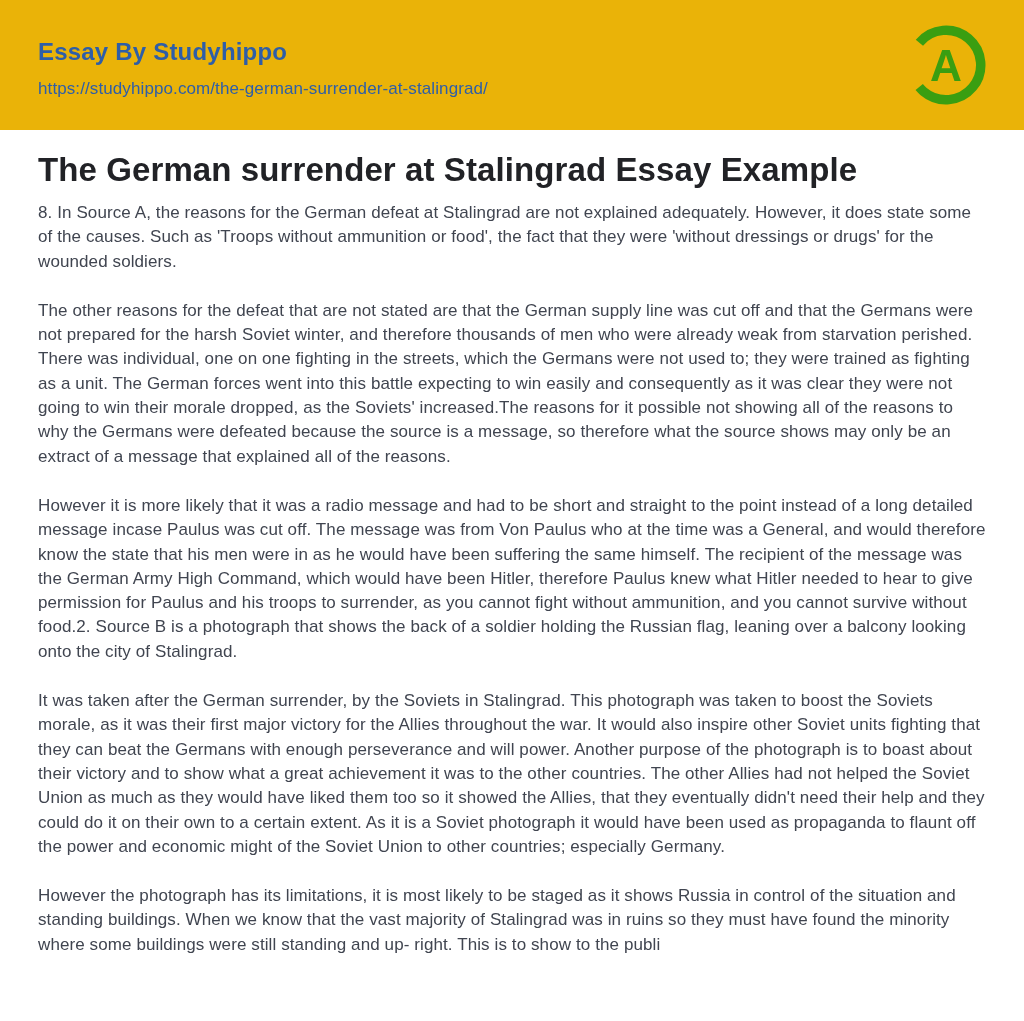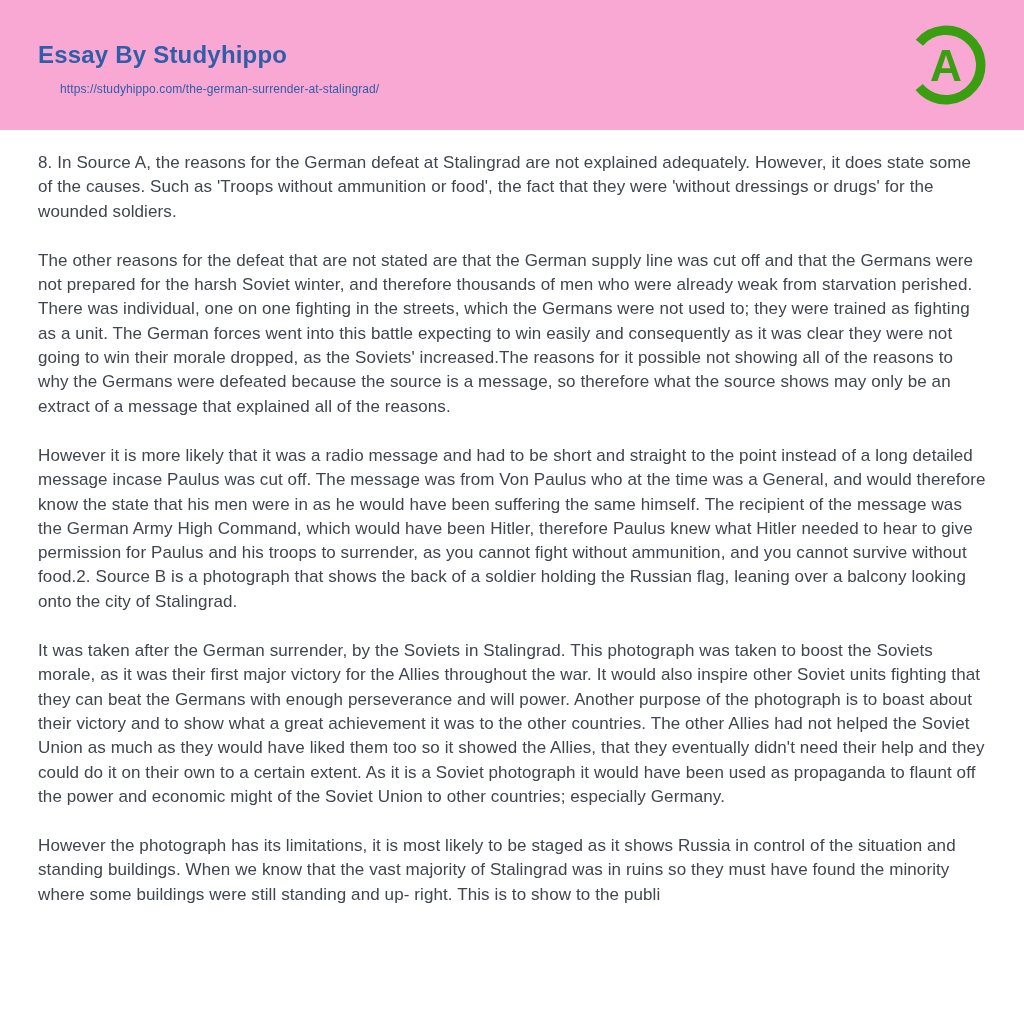--- a/index.html
+++ b/index.html
@@ -9,40 +9,39 @@
     font-family: "Liberation Sans", sans-serif;
   }
   body {
     min-height: 1021px;
     overflow: hidden;
   }
 
   
   .site-header {
     height: 130px;
-    background: #f9a8d4;
+    background: #eab308;
     display: flex;
     align-items: center;
     justify-content: space-between;
     padding: 0 38px;
   }
   .site-header .head-text { display: flex; flex-direction: column; gap: 13px; padding-top: 6px; }
   .site-title {
     font-size: 24px;
     font-weight: 700;
     color: #2e5ea8;
     letter-spacing: 0.2px;
   }
   .site-url {
-    font-size: 12px;
+    font-size: 17px;
     font-weight: 400;
     color: #2e5ea8;
     text-decoration: none;
     letter-spacing: 0.1px;
-    margin-left: 22px;
   }
   .logo { width: 80px; height: 80px; display: block; }
 
   
   .article {
     padding: 21px 38px 0 38px;
   }
   .article-title {
     font-size: 33px;
     line-height: 37px;
@@ -71,19 +70,20 @@
   </div>
   <span>
     <svg class="logo" viewBox="0 0 76 76" aria-hidden="true">
       <circle cx="38" cy="38" r="33" fill="none" stroke="#3a9e11" stroke-width="9" stroke-dasharray="161.3 46.1" transform="rotate(-140 38 38)"></circle>
       <text x="38" y="53" text-anchor="middle" font-family="Liberation Sans, sans-serif" font-size="42" font-weight="700" fill="#3a9e11">A</text>
     </svg>
   </span>
 </header>
 
 <main class="article">
+  <h1 class="article-title">The German surrender at Stalingrad Essay Example</h1>
 
   <p>8. In Source A, the reasons for the German defeat at Stalingrad are not explained adequately. However, it does state some of the causes. Such as 'Troops without ammunition or food', the fact that they were 'without dressings or drugs' for the wounded soldiers.</p>
   <p>The other reasons for the defeat that are not stated are that the German supply line was cut off and that the Germans were not prepared for the harsh Soviet winter, and therefore thousands of men who were already weak from starvation perished. There was individual, one on one fighting in the streets, which the Germans were not used to; they were trained as fighting as a unit. The German forces went into this battle expecting to win easily and consequently as it was clear they were not going to win their morale dropped, as the Soviets' increased.The reasons for it possible not showing all of the reasons to why the Germans were defeated because the source is a message, so therefore what the source shows may only be an extract of a message that explained all of the reasons.</p>
   <p>However it is more likely that it was a radio message and had to be short and straight to the point instead of a long detailed message incase Paulus was cut off. The message was from Von Paulus who at the time was a General, and would therefore know the state that his men were in as he would have been suffering the same himself. The recipient of the message was the German Army High Command, which would have been Hitler, therefore Paulus knew what Hitler needed to hear to give permission for Paulus and his troops to surrender, as you cannot fight without ammunition, and you cannot survive without food.2. Source B is a photograph that shows the back of a soldier holding the Russian flag, leaning over a balcony looking onto the city of Stalingrad.</p>
   <p>It was taken after the German surrender, by the Soviets in Stalingrad. This photograph was taken to boost the Soviets morale, as it was their first major victory for the Allies throughout the war. It would also inspire other Soviet units fighting that they can beat the Germans with enough perseverance and will power. Another purpose of the photograph is to boast about their victory and to show what a great achievement it was to the other countries. The other Allies had not helped the Soviet Union as much as they would have liked them too so it showed the Allies, that they eventually didn't need their help and they could do it on their own to a certain extent. As it is a Soviet photograph it would have been used as propaganda to flaunt off the power and economic might of the Soviet Union to other countries; especially Germany.</p>
   <p>However the photograph has its limitations, it is most likely to be staged as it shows Russia in control of the situation and standing buildings. When we know that the vast majority of Stalingrad was in ruins so they must have found the minority where some buildings were still standing and up- right. This is to show to the publi</p>
 </main>
 
 </body></html>

